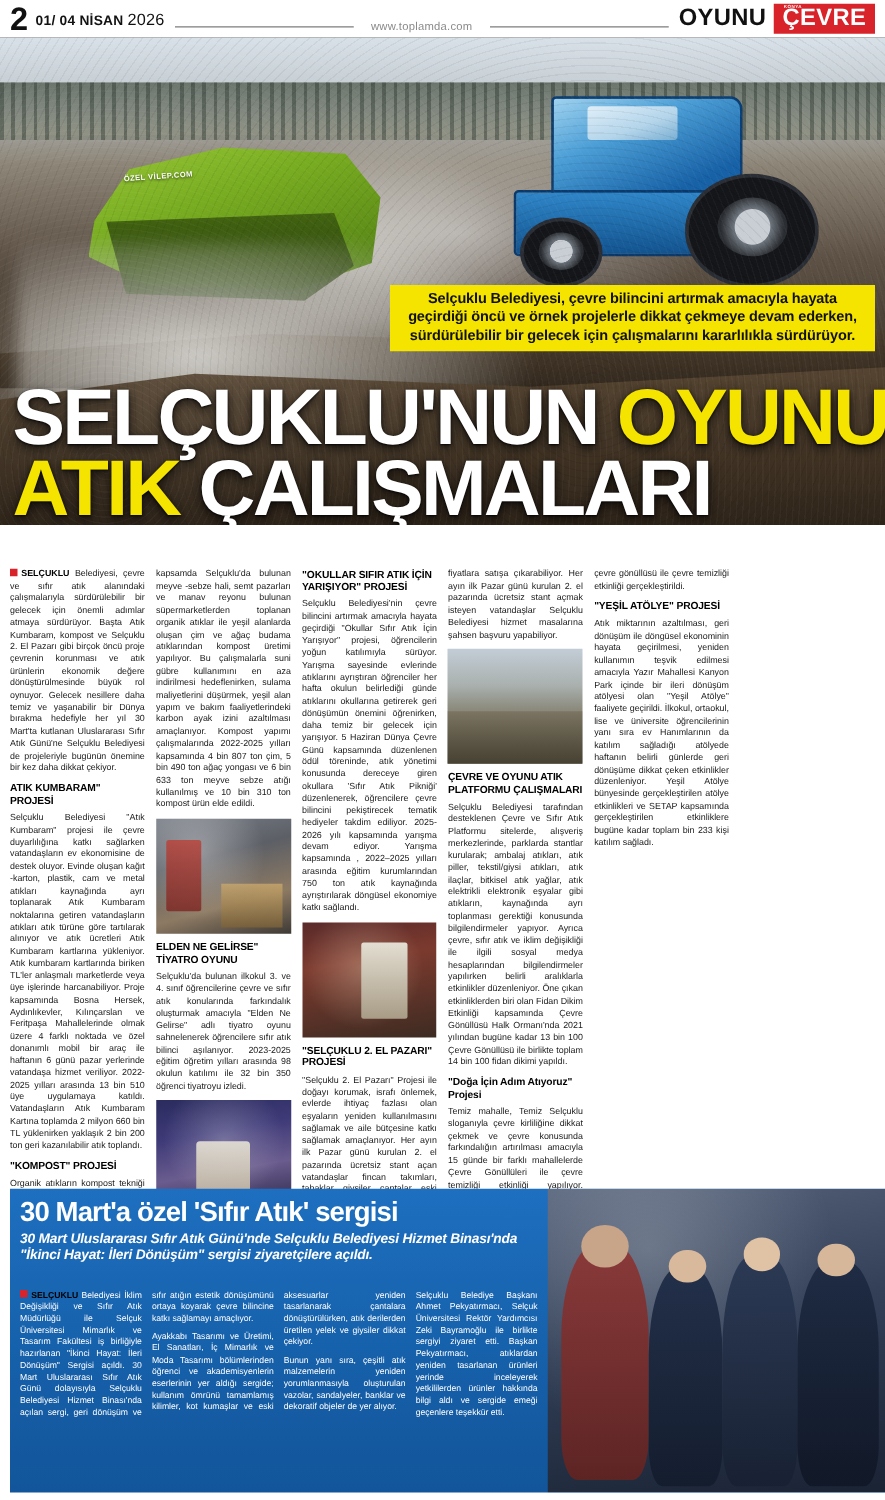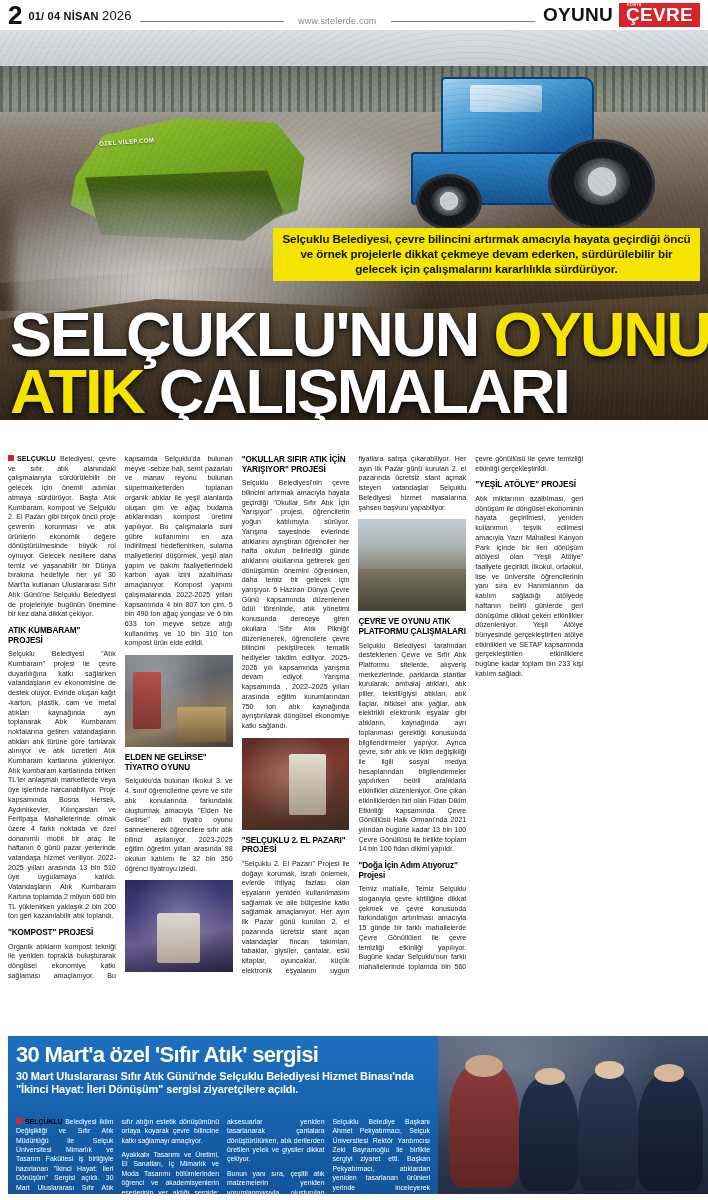--- a/index.html
+++ b/index.html
@@ -209,21 +209,21 @@
       repeating-radial-gradient(circle at 12% 88%, rgba(255,255,255,.05) 0 1px, transparent 1px 5px),
       repeating-radial-gradient(circle at 67% 72%, rgba(0,0,0,.08) 0 1px, transparent 1px 6px);
     opacity: .6;
   }
 
   
   .callout {
     position: absolute;
     right: 8px;
     top: 198px;
-    width: 427px;
+    width: 388px;
     background: #f5e400;
     padding: 4px 8px 5px 8px;
     color: #111;
     font-size: 11.6px;
     font-weight: 600;
     line-height: 1.28;
     text-align: center;
     letter-spacing: -.1px;
   }
 
@@ -327,21 +327,21 @@
   .ph-landfill::after{
     content:""; position:absolute; left:0; right:0; bottom:0; height:46%;
     background:linear-gradient(180deg, rgba(120,112,92,.8), rgba(70,64,50,.95));
   }
 
   
   .bottom {
     position: absolute;
     left: 8px; right: 0;
     bottom: 6px;
-    height: 158px;
+    height: 243px;
     background: linear-gradient(180deg,#1e6fc0 0%, #1763ae 45%, #12559a 100%);
     color: #fff;
     display: flex;
     overflow: hidden;
   }
   .bottom-left {
     flex: 0 0 430px;
     padding: 8px 8px 6px 8px;
     display: flex;
     flex-direction: column;
@@ -353,20 +353,21 @@
     line-height: 1;
     color: #fff;
     margin-bottom: 4px;
   }
   .bottom-sub {
     font-size: 11px;
     font-weight: 700;
     line-height: 1.22;
     margin-bottom: 20px;
     letter-spacing: -.15px;
+    font-style: italic;
   }
   .bottom-cols {
     column-count: 4;
     column-gap: 8px;
     font-size: 6.9px;
     line-height: 1.36;
     text-align: justify;
     flex: 1 1 auto;
     hyphens: auto;
   }
@@ -399,21 +400,21 @@
 </head>
 <body>
 
 <div class="masthead">
   <div class="page-num">2</div>
   <div class="date-line">
     <span>01/ 04 NİSAN</span>
     <span class="yr">2026</span>
   </div>
   <div class="rule-left"></div>
-  <div class="site-url">www.sitelerde.com</div>
+  <div class="site-url">www.toplamda.com</div>
   <div class="rule-right"></div>
   <div class="haber">OYUNU</div>
   <div class="imza-badge">
     <span class="tiny">KONYA</span>
     <span>ÇEVRE</span>
   </div>
 </div>
 
 <div class="hero">
   <div class="hero-img"></div>

